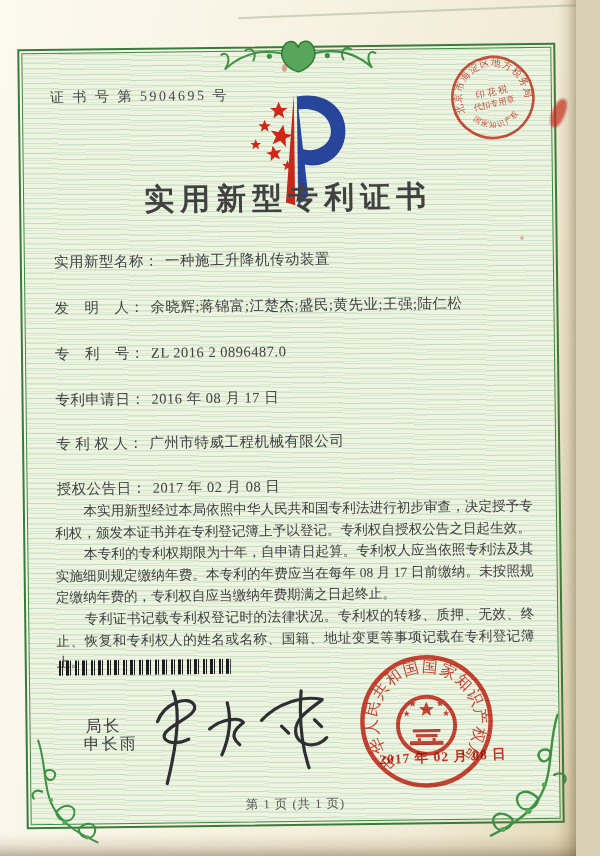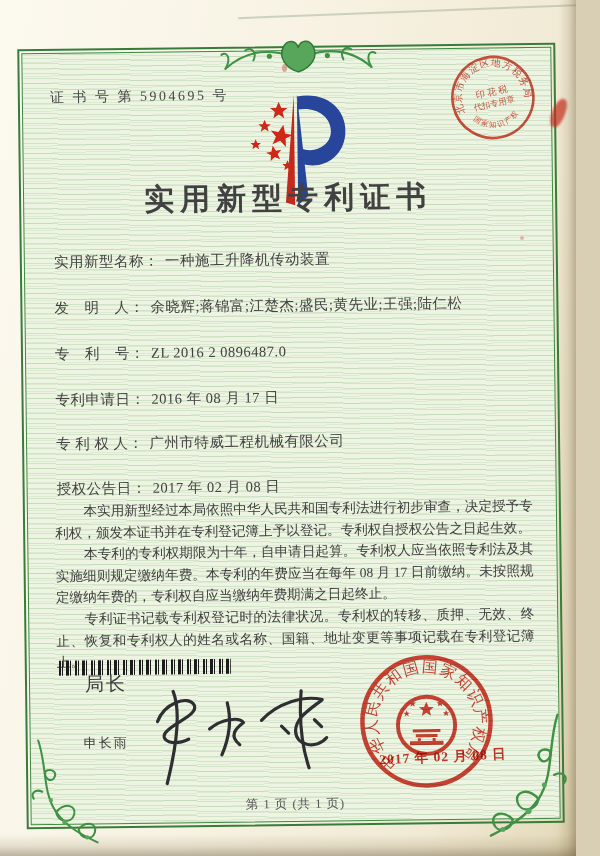--- a/index.html
+++ b/index.html
@@ -41,22 +41,22 @@
   .field .lbl{margin-right:6px;}
 
   .body-text{position:absolute;left:30px;right:26px;top:450px;font-size:13.6px;line-height:21.6px;
     color:#3e3e3e;text-align:justify;}
   .body-text p{margin:0;text-indent:2.1em;}
 
   .barcode{position:absolute;left:32px;top:610px;width:172px;height:15px;
     background:repeating-linear-gradient(90deg,#1c1c1c 0 2px,rgba(0,0,0,0) 2px 3px,#1c1c1c 3px 4px,
       rgba(0,0,0,0) 4px 7px,#1c1c1c 7px 10px,rgba(0,0,0,0) 10px 11px,#1c1c1c 11px 12px,rgba(0,0,0,0) 12px 16px);}
 
-  .director-label{position:absolute;left:58px;top:621px;font-size:19px;letter-spacing:2px;color:#3b3b3b;font-family:Liberation Mono, monospace;}
-  .director-name{position:absolute;left:56px;top:684px;font-size:13px;letter-spacing:2px;color:#3b3b3b;}
+  .director-label{position:absolute;left:58px;top:666px;font-size:16px;letter-spacing:2px;color:#3b3b3b;font-family:Liberation Mono, monospace;}
+  .director-name{position:absolute;left:56px;top:684px;font-size:16px;letter-spacing:2px;color:#3b3b3b;}
   .signature{position:absolute;left:116px;top:628px;width:212px;height:122px;}
 
   .seal{position:absolute;left:330px;top:606px;width:138px;height:138px;opacity:.92;mix-blend-mode:multiply;}
   .seal-date{position:absolute;left:322px;top:702px;width:186px;text-align:center;
     font-size:13.5px;font-weight:600;color:#d23527;letter-spacing:1px;transform:rotate(-2deg);
     mix-blend-mode:multiply;white-space:nowrap;}
   .tax-stamp{position:absolute;left:429px;top:8px;width:88px;height:88px;transform:rotate(-12deg);
     opacity:.88;mix-blend-mode:multiply;}
 
   .page-num{position:absolute;left:0;top:748px;width:100%;text-align:center;font-size:12.5px;

